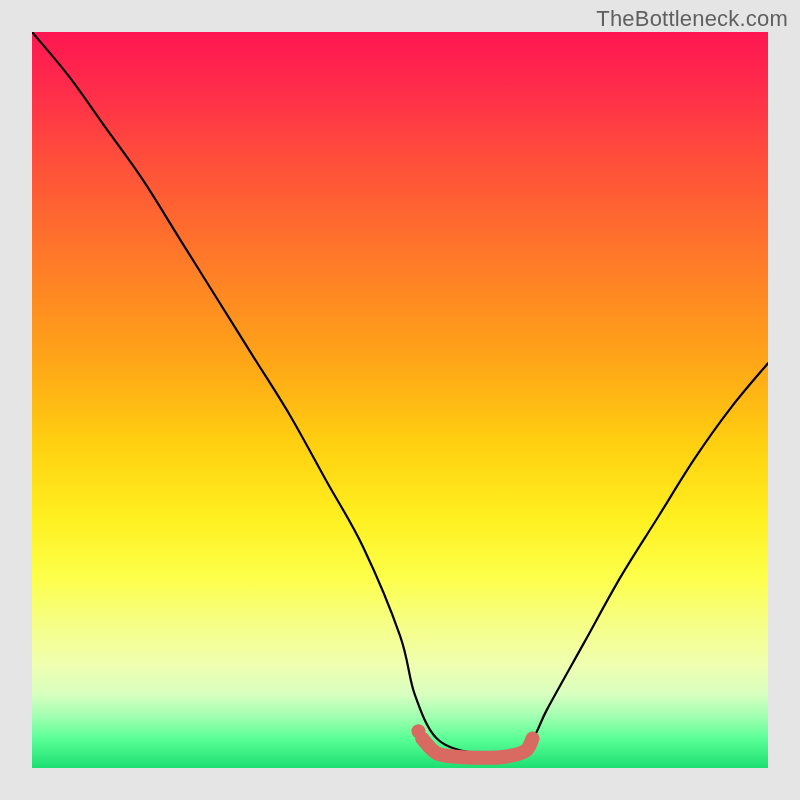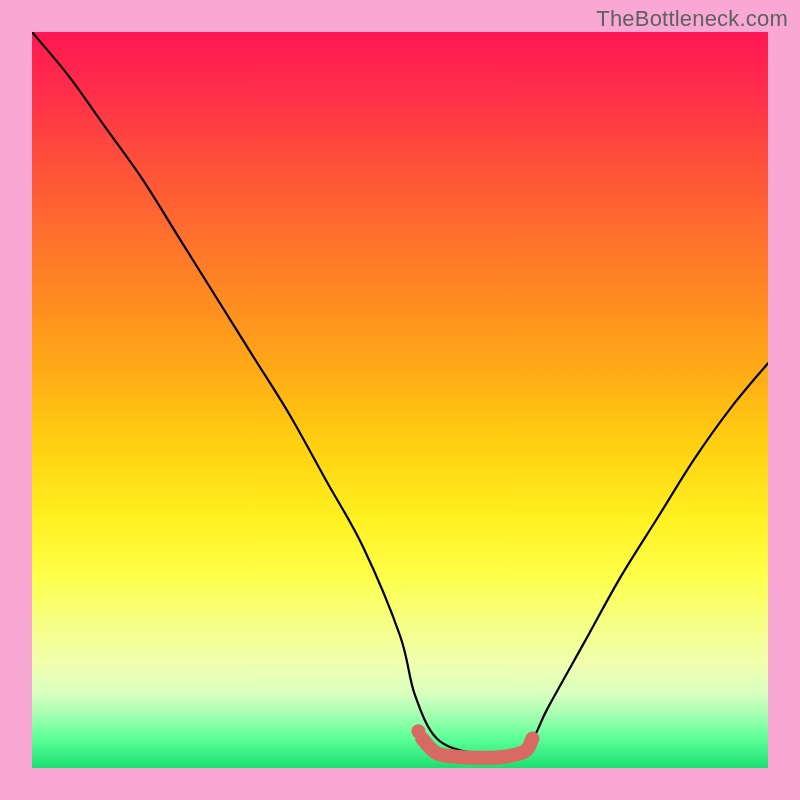--- a/index.html
+++ b/index.html
@@ -10,21 +10,21 @@
     background: #000;
     overflow: hidden;
     font-family: Arial, Helvetica, sans-serif;
   }
   .frame {
     position: absolute;
     top: 0;
     left: 0;
     width: 800px;
     height: 800px;
-    background: #f9a8d4;
+    background: #e5e5e5;
     text-decoration: underline;
   }
   .plot {
     position: absolute;
     
     left: 32px;
     top: 32px;
     width: 736px;
     height: 736px;
     

